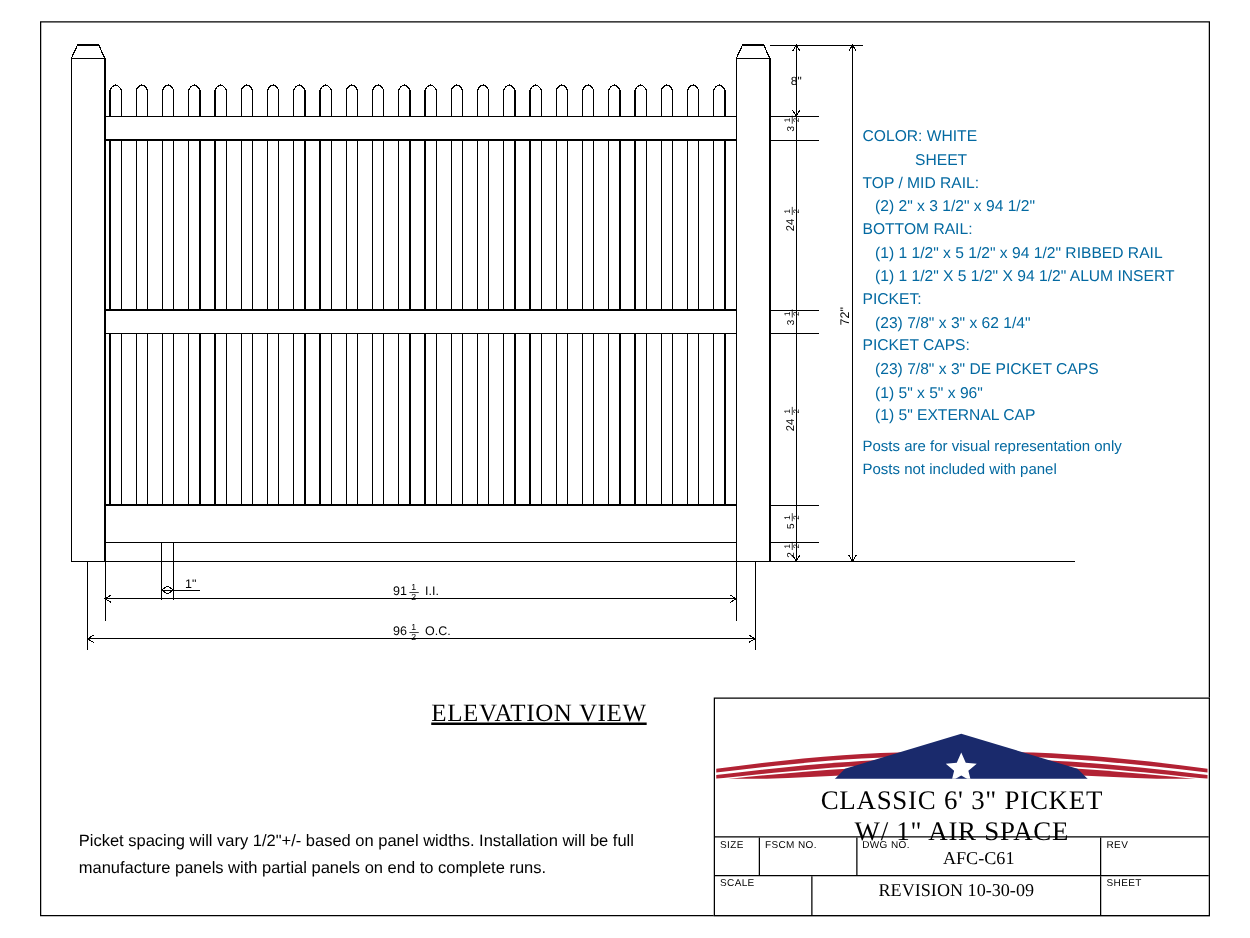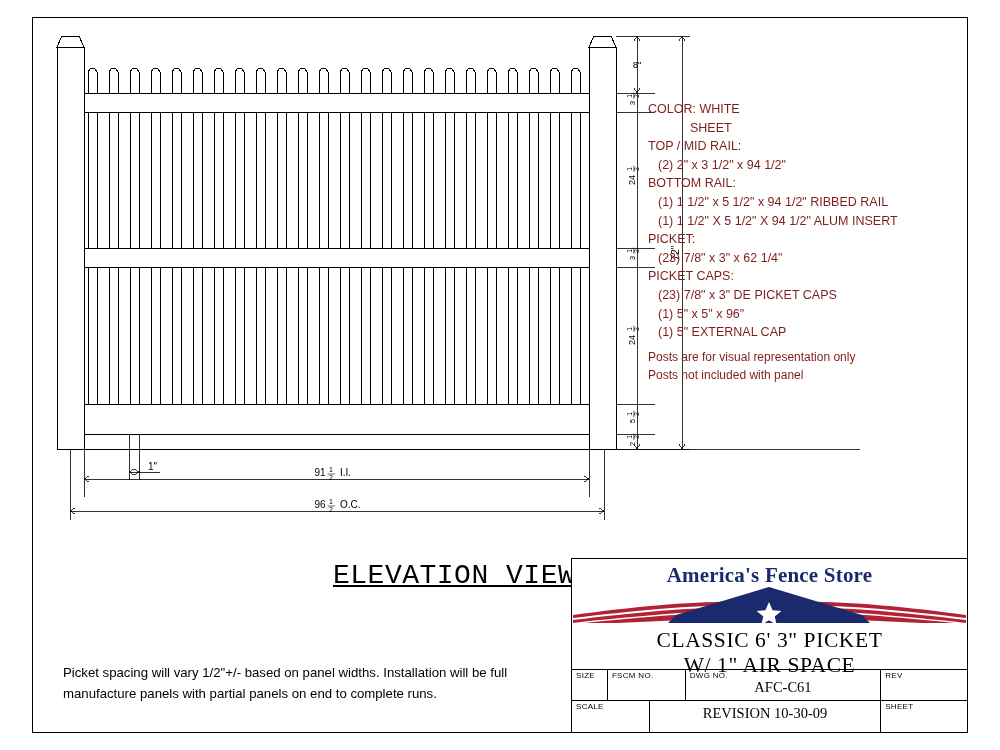--- a/index.html
+++ b/index.html
@@ -32,42 +32,42 @@
   #fence-drawing {
     position: absolute;
     left: 0; top: 0;
     width: 1000px; height: 560px;
   }
   svg { display: block; }
 
   
   #specs {
     position: absolute;
-    left: 648px;
+    left: 690px;
     top: 100px;
     width: 260px;
     font-family: "Liberation Sans", sans-serif;
     font-size: 12.5px;
     line-height: 18.6px;
-    color: #7f1d1d;
+    color: #0369a1;
     white-space: nowrap;
   }
   #specs .ln { display: block; }
   #specs .ind1 { padding-left: 42px; }
   #specs .ind2 { padding-left: 10px; }
   #specs .note { font-size: 12px; }
   #specs .gap { height: 6px; display:block; }
 
   
   #elevation-title {
     position: absolute;
-    left: 333px;
+    left: 345px;
     top: 560px;
-    font-family: Liberation Mono, monospace;
-    font-size: 28px;
+    font-family: Liberation Serif, serif;
+    font-size: 20px;
     letter-spacing: 0.5px;
     text-decoration: underline;
   }
   #footnote {
     position: absolute;
     left: 63px;
     top: 662px;
     width: 500px;
     font-family: "Liberation Sans", sans-serif;
     font-size: 13.2px;
@@ -472,21 +472,20 @@
     <span class="ln note">Posts not included with panel</span>
   </div>
 
   <div id="elevation-title">ELEVATION VIEW</div>
 
   <div id="footnote">Picket spacing will vary 1/2"+/- based on panel widths.  Installation will be full manufacture panels with partial panels on end to complete runs.</div>
 
   <div id="title-block">
 
     <div id="logo-area">
-      <div id="brand-name">America's Fence Store</div>
       <svg id="flag-swoosh" viewBox="0 0 395 40">
 
         <path d="M200 18 C250 14 320 20 394 30 L394 33 C320 24 250 18 200 21 Z" fill="#b22234"></path>
         <path d="M200 23 C250 20 320 26 394 35 L394 38 C320 30 250 24 200 26 Z" fill="#b22234"></path>
         <path d="M200 28 C250 26 318 31 392 39 L392 40 L200 31 Z" fill="#b22234"></path>
 
         <path d="M195 18 C145 14 75 20 1 30 L1 33 C75 24 145 18 195 21 Z" fill="#b22234"></path>
         <path d="M195 23 C145 20 75 26 1 35 L1 38 C75 30 145 24 195 26 Z" fill="#b22234"></path>
         <path d="M195 28 C145 26 77 31 3 39 L3 40 L195 31 Z" fill="#b22234"></path>
 

